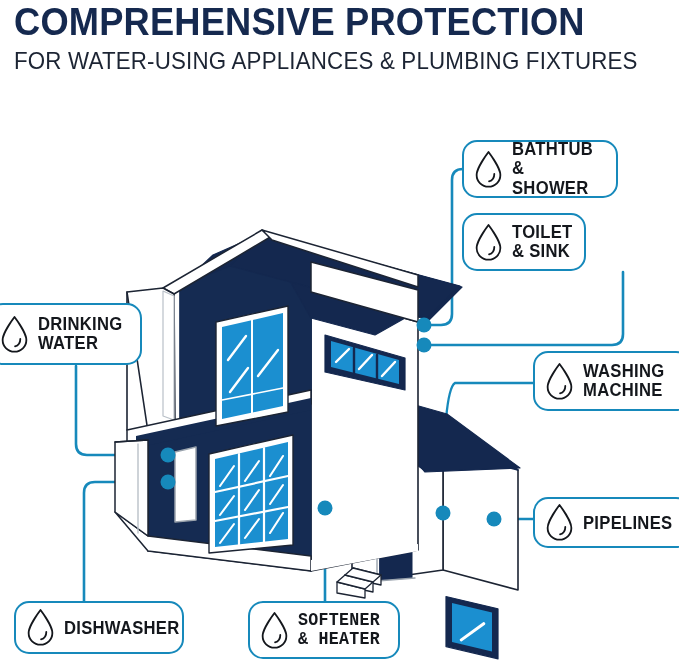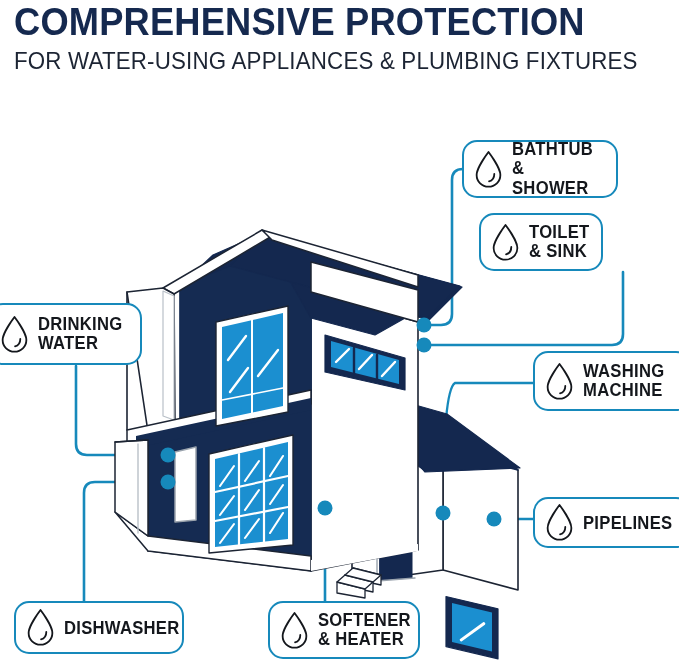--- a/index.html
+++ b/index.html
@@ -38,26 +38,26 @@
   .pill .drop{flex:0 0 auto;width:29px;height:37px;}
   .pill .txt{
     color:#14171c;font-size:17.5px;line-height:19.5px;font-weight:600;
     letter-spacing:.3px;white-space:pre-line;
     transform:scaleX(.95);transform-origin:left center;
   }
   .pill.one .txt{line-height:20px;}
 
   
   #pill-bathtub  {left:462px;top:140px;width:156px;height:58px;}
-  #pill-toilet   {left:462px;top:213px;width:124px;height:58px;margin-left:17px;}
+  #pill-toilet   {left:462px;top:213px;width:124px;height:58px;}
   #pill-drinking {left:-12px;top:303px;width:154px;height:62px;}
   #pill-washing  {left:533px;top:351px;width:158px;height:60px;}
   #pill-pipelines{left:533px;top:497px;width:158px;height:51px;}
   #pill-dishwash {left:14px;top:601px;width:170px;height:53px;text-align:center;}
-  #pill-softener {left:268px;top:601px;width:152px;height:58px;}
+  #pill-softener {left:248px;top:601px;width:152px;height:58px;font-family:Liberation Mono, monospace;}
 </style>
 </head>
 <body>
 
 <div id="stage">
 
   <div class="hdr">
     <h1>COMPREHENSIVE PROTECTION</h1>
     <h2>FOR WATER-USING APPLIANCES &amp; PLUMBING FIXTURES</h2>
   </div>

